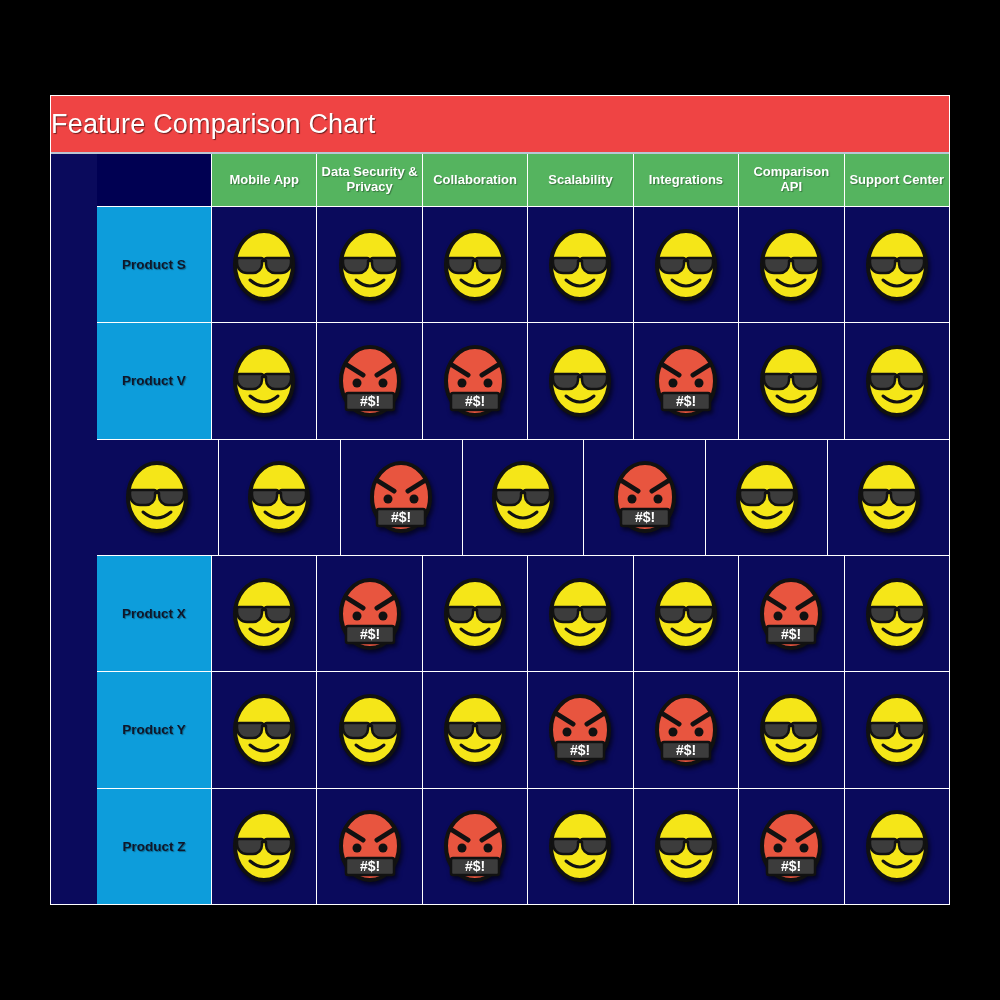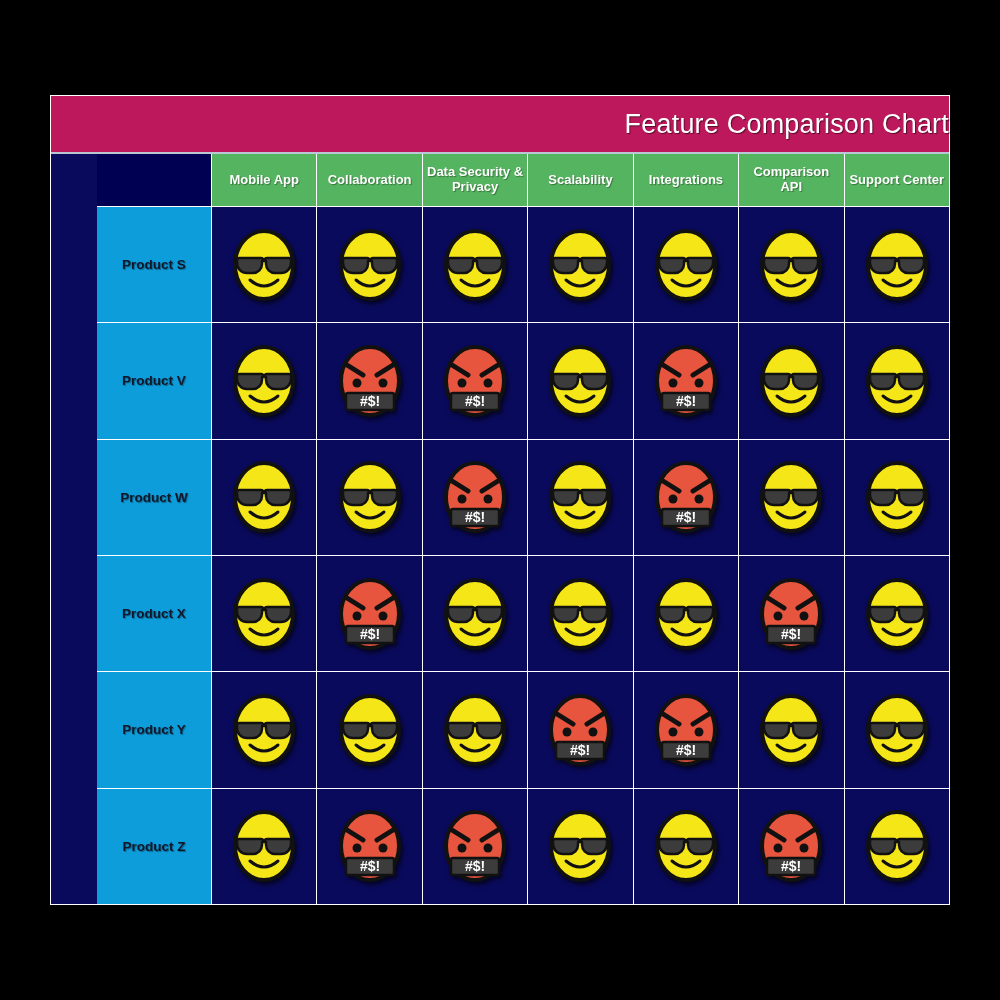--- a/index.html
+++ b/index.html
@@ -24,24 +24,24 @@
     border: 1px solid #ffffff;
     box-sizing: border-box;
     display: flex;
     flex-direction: column;
   }
 
   
   .title-bar {
     height: 58px;
     flex: 0 0 58px;
-    background: #be185d;
+    background: #ef4444;
     display: flex;
     align-items: center;
-    justify-content: flex-end;
+    justify-content: flex-start;
     border-bottom: 2px solid #b9c6d4;
     box-sizing: border-box;
   }
   .title-text {
     color: #ffffff;
     font-size: 27px;
     font-weight: 400;
     letter-spacing: .2px;
     text-shadow: 1px 1px 1px rgba(0,0,0,.55);
   }
@@ -146,22 +146,22 @@
 
   <div class="title-bar">
     <div class="title-text">Feature Comparison Chart</div>
   </div>
 
   <div class="grid">
     <div class="row header-row">
       <div class="corner-cell"></div>
 
     <div class="col-head">Mobile App</div>
+        <div class="col-head">Data Security &amp; Privacy</div>
         <div class="col-head">Collaboration</div>
-        <div class="col-head">Data Security &amp; Privacy</div>
         <div class="col-head">Scalability</div>
         <div class="col-head">Integrations</div>
         <div class="col-head">Comparison API</div>
         <div class="col-head">Support Center</div>
       </div>
 
   <div class="row">
         <div class="row-head">Product S</div>
         <div class="cell">
           <div class="cell-caption">C                d</div>
@@ -272,21 +272,20 @@
         </div>
         <div class="cell">
           <svg class="emoji" viewBox="0 0 72 80">
     <ellipse cx="36" cy="40" rx="29" ry="34" fill="#f5e618" stroke="#111111" stroke-width="4"></ellipse>
     <path d="M11 33 h22 a3 3 0 0 1 3 3 a3 3 0 0 1 3 -3 h22 a2 2 0 0 1 2 2 v3 a10 10 0 0 1 -10 10 h-6 a9 9 0 0 1 -9 -9 v-3 h-4 v3 a9 9 0 0 1 -9 9 h-6 a10 10 0 0 1 -10 -10 v-3 a2 2 0 0 1 2 -2 z" fill="#3c3c3c" stroke="#111111" stroke-width="2.5" stroke-linejoin="round"></path>
     <path d="M22 55 q14 12 28 0" fill="none" stroke="#111111" stroke-width="3" stroke-linecap="round"></path>
   </svg>
         </div>
       </div>
       <div class="row">
-        <div class="row-head">Product W</div>
         <div class="cell">
           <svg class="emoji" viewBox="0 0 72 80">
     <ellipse cx="36" cy="40" rx="29" ry="34" fill="#f5e618" stroke="#111111" stroke-width="4"></ellipse>
     <path d="M11 33 h22 a3 3 0 0 1 3 3 a3 3 0 0 1 3 -3 h22 a2 2 0 0 1 2 2 v3 a10 10 0 0 1 -10 10 h-6 a9 9 0 0 1 -9 -9 v-3 h-4 v3 a9 9 0 0 1 -9 9 h-6 a10 10 0 0 1 -10 -10 v-3 a2 2 0 0 1 2 -2 z" fill="#3c3c3c" stroke="#111111" stroke-width="2.5" stroke-linejoin="round"></path>
     <path d="M22 55 q14 12 28 0" fill="none" stroke="#111111" stroke-width="3" stroke-linecap="round"></path>
   </svg>
         </div>
         <div class="cell">
           <svg class="emoji" viewBox="0 0 72 80">
     <ellipse cx="36" cy="40" rx="29" ry="34" fill="#f5e618" stroke="#111111" stroke-width="4"></ellipse>

